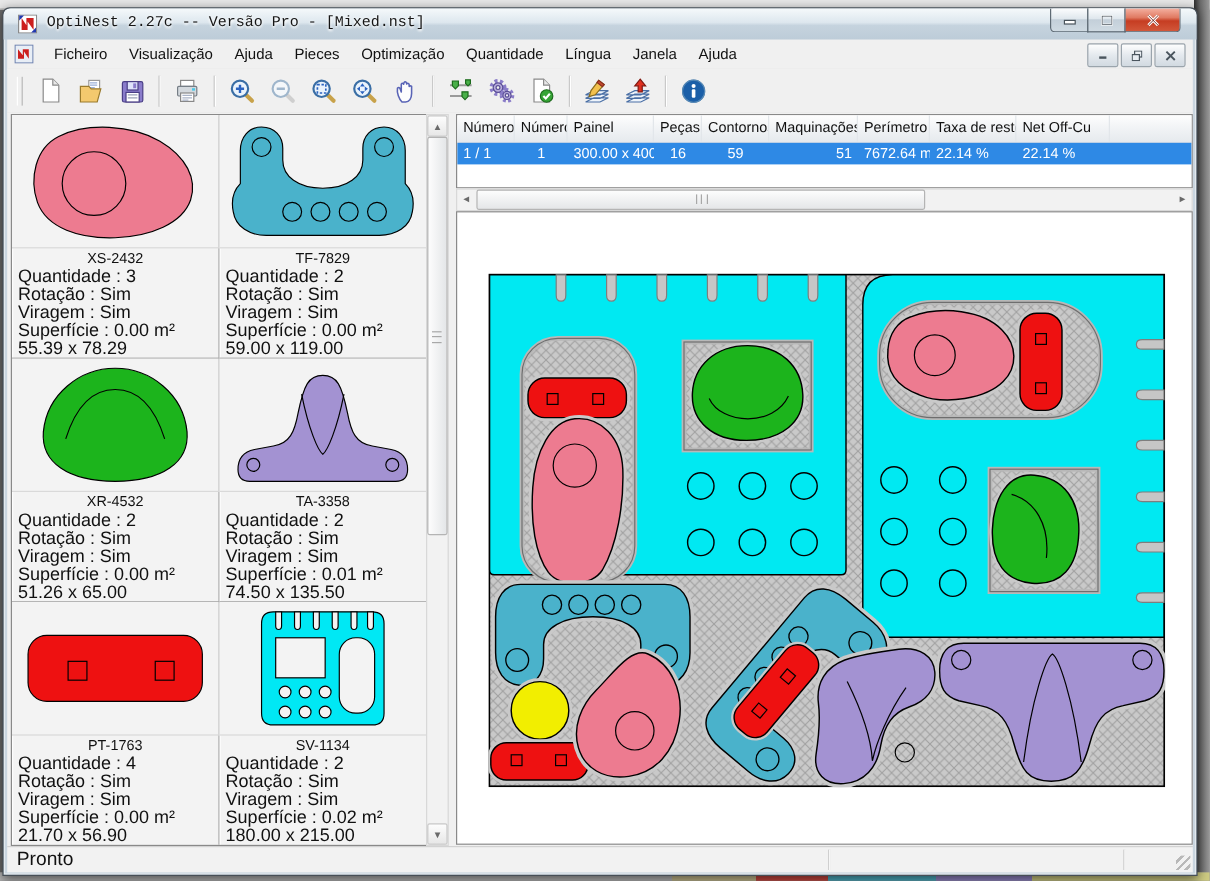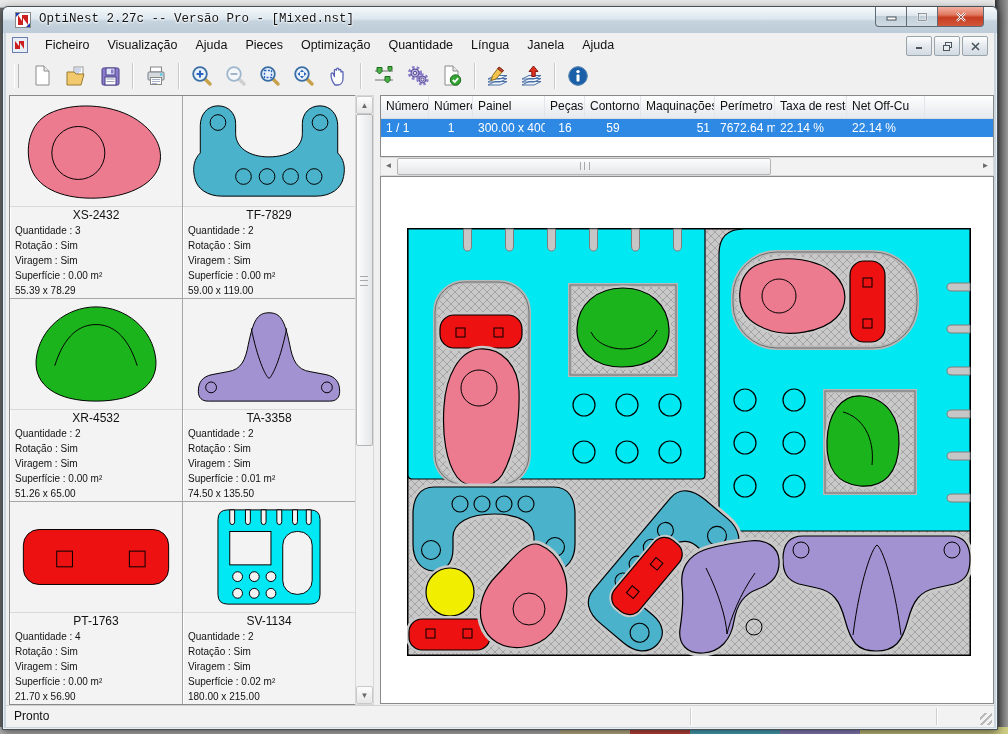--- a/index.html
+++ b/index.html
@@ -43,21 +43,21 @@
   .tbtn{width:34px;height:30px;display:flex;align-items:center;justify-content:center;border-radius:3px;}
   .tsep{width:1px;height:26px;background:#c9c9c9;border-right:1px solid #fff;margin:0 5px;}
   
   .workspace{left:3px;top:87px;width:988px;height:611px;background:#f0f0f0;}
   .pieces-panel{left:3px;top:1px;width:346px;height:608px;border:1px solid #898989;background:#f0f0f0;
                 overflow:hidden;display:grid;grid-template-columns:1fr 1fr;grid-auto-rows:203px;}
   .piece-card{border-right:1px solid #a6a6a6;border-bottom:1px solid #a6a6a6;background:#f3f3f3;
               box-shadow:inset 1px 1px 0 #fdfdfd;}
   .piece-preview{height:110px;border-bottom:1px solid #d9d9d9;display:flex;align-items:center;justify-content:center;background:#f3f3f3;}
   .piece-name{text-align:center;font-size:12px;color:#111;height:16px;line-height:16px;}
-  .piece-line{font-size:10px;color:#111;padding-left:5px;height:15px;line-height:15px;white-space:nowrap;}
+  .piece-line{font-size:15px;color:#111;padding-left:5px;height:15px;line-height:15px;white-space:nowrap;}
   .v-scroll{left:349px;top:1px;width:17px;height:608px;background:#f2f2f2;border:1px solid #d8d8d8;}
   .sbtn{width:15px;height:16px;background:linear-gradient(#fdfdfd,#e7e7e7);border:1px solid #c9c9c9;border-radius:2px;
         display:flex;align-items:center;justify-content:center;font-size:8px;color:#6a6a6a;}
   .v-thumb{position:absolute;left:0px;top:18px;width:15px;height:330px;border:1px solid #b4b4b4;border-radius:2px;
            background:linear-gradient(90deg,#fdfdfd,#e4e6e8);}
   .v-grip{position:absolute;left:3px;top:50%;width:8px;height:8px;margin-top:-4px;
           border-top:1px solid #a8a8a8;border-bottom:1px solid #a8a8a8;}
   .v-grip:before{content:"";display:block;height:0;border-top:1px solid #a8a8a8;margin-top:3px;}
   
   .results-table{left:374px;top:1px;width:612px;height:60px;border:1px solid #898989;background:#fff;overflow:hidden;}
@@ -75,21 +75,21 @@
            background:linear-gradient(#fdfdfd,#e4e6e8);}
   .h-grip{position:absolute;top:3px;left:50%;width:8px;height:8px;margin-left:-4px;
           border-left:1px solid #a8a8a8;border-right:1px solid #a8a8a8;}
   .h-grip:before{content:"";display:block;width:0;height:8px;border-left:1px solid #a8a8a8;margin-left:3px;}
   .hbtn{position:absolute;top:0;width:15px;height:15px;display:flex;align-items:center;justify-content:center;font-size:8px;color:#6a6a6a;}
   
   .nest-view{left:374px;top:82px;width:612px;height:526px;border:1px solid #898989;background:#fff;overflow:hidden;}
   .nest-svg{position:absolute;left:26px;top:51px;}
   
   .statusbar{left:3px;top:698px;width:988px;height:21px;background:#f2f2f2;border-top:1px solid #d2d2d2;}
-  .sb-text{font-size:12px;color:#111;line-height:21px;}
+  .sb-text{font-size:16px;color:#111;line-height:21px;}
   .sb-left{position:absolute;left:8px;top:0;}
   .sb-div{position:absolute;top:2px;width:1px;height:17px;background:#cfcfcf;border-right:1px solid #fff;}
   .sb-right{position:absolute;left:692px;top:0;}
   .sb-grip{position:absolute;right:2px;bottom:2px;width:12px;height:12px;
            background:repeating-linear-gradient(135deg,transparent 0 3px,#b9b9b9 3px 5px);}
 </style>
 </head>
 <body>
 
 <div class="abs bg-top"></div>

